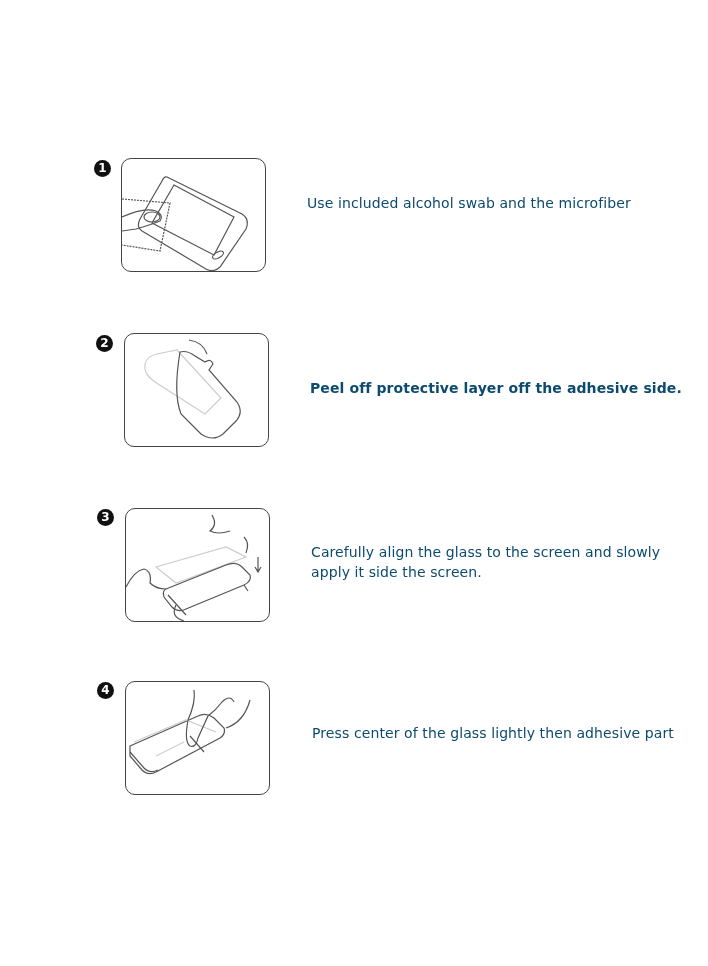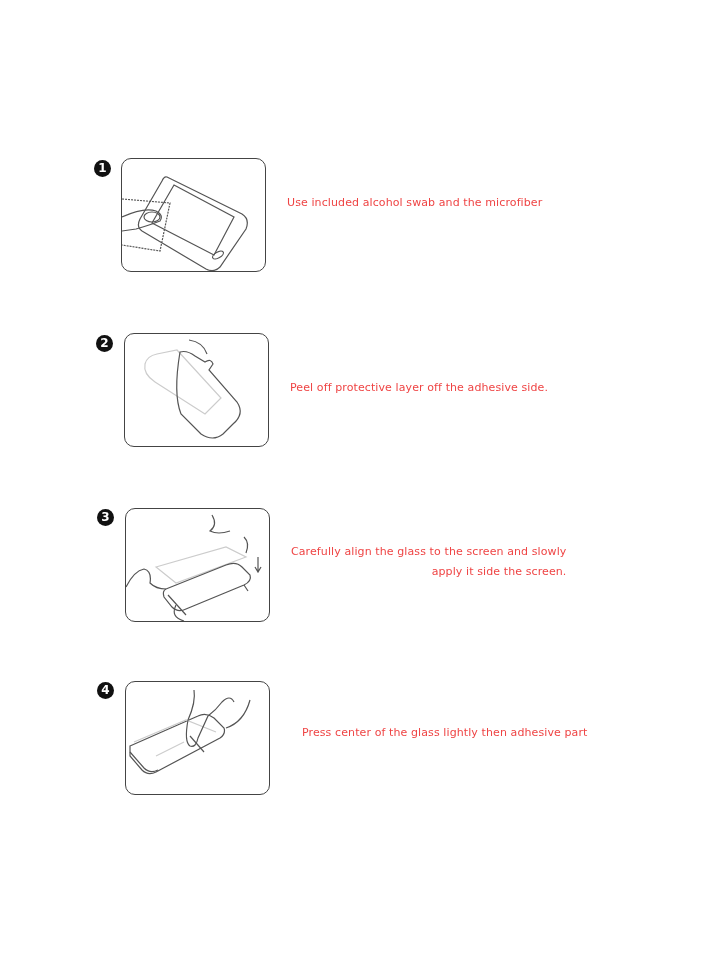--- a/index.html
+++ b/index.html
@@ -1,21 +1,21 @@
 <!DOCTYPE html>
 <html><head>
 <meta charset="utf-8">
 <style>
   html, body { margin:0; padding:0; background:#ffffff; }
   body { width:708px; height:966px; position:relative; overflow:hidden; font-family:"DejaVu Sans", sans-serif; color:#3a3a3a; }
   .step { position:absolute; left:0; width:708px; }
   .badge { position:absolute; width:17px; height:17px; border-radius:50%; background:#111; color:#fff; font-size:12px; font-weight:bold; line-height:17px; text-align:center; font-family:"DejaVu Sans", sans-serif; }
   .frame { position:absolute; width:143px; height:112px; border:1.5px solid #444; border-radius:10px; background:#fff; overflow:hidden; }
   .frame svg { width:100%; height:100%; display:block; }
-  .text { position:absolute; font-size:11px; line-height:20px; color:#ef4444; letter-spacing:0.1px; }
+  .text { position:absolute; font-size:14px; line-height:20px; color:#0c4a6e; letter-spacing:0.1px;margin-left:20px; }
 </style>
 </head>
 <body>
 
 <div class="step" style="top:0;">
   <div class="badge" style="left:94px; top:160px;">1</div>
   <div class="frame" style="left:121px; top:158px;">
     <svg viewBox="0 0 143 112">
       <g fill="none" stroke="#555" stroke-width="1.2">
         <path d="M45 18 L120 55 Q128 60 124 70 L98 108 Q92 114 84 110 L20 72 Q14 68 18 60 L40 22 Q42 17 45 18 Z"></path>
@@ -36,58 +36,58 @@
   <div class="badge" style="left:96px; top:335px;">2</div>
   <div class="frame" style="left:124px; top:333px;">
     <svg viewBox="0 0 143 112">
       <g fill="none" stroke-width="1.2">
         <path d="M20 30 Q22 22 32 20 L52 16 L96 64 L80 80 L30 48 Q18 40 20 30 Z" stroke="#ccc"></path>
         <path d="M55 18 Q62 16 70 22 L80 28 Q86 24 88 30 L84 36 L112 68 Q120 80 108 90 L98 100 Q88 108 76 100 L56 80 Q48 60 55 18 Z" stroke="#555"></path>
         <path d="M64 6 Q78 8 82 20" stroke="#555"></path>
       </g>
     </svg>
   </div>
-  <div class="text" style="left:290px; top:378px;">
+  <div class="text" style="left:290px; top:378px;font-weight:bold;">
     <div>Peel off protective layer off the adhesive side.</div>
   </div>
 </div>
 
 <div class="step" style="top:0;">
   <div class="badge" style="left:97px; top:509px;">3</div>
   <div class="frame" style="left:125px; top:508px;">
     <svg viewBox="0 0 143 112">
       <g fill="none" stroke-width="1.2">
         <path d="M30 58 L100 38 L120 48 L50 74 Z" stroke="#ccc"></path>
         <path d="M40 80 L100 56 Q110 52 116 58 L124 66 Q126 72 118 76 L60 100 Q52 104 46 98 L38 88 Q36 82 40 80 Z" stroke="#555"></path>
         <path d="M42 86 L60 106 M118 76 L122 82" stroke="#555"></path>
         <path d="M0 78 Q8 62 18 60 Q26 62 24 74 Q30 80 40 80" stroke="#555"></path>
         <path d="M86 6 Q92 16 84 22 Q92 26 104 22" stroke="#555"></path>
         <path d="M118 28 Q124 34 120 44" stroke="#555"></path>
         <path d="M132 48 L132 62 M129 58 L132 63 L135 58" stroke="#555"></path>
         <path d="M50 96 Q44 108 58 112" stroke="#555"></path>
       </g>
     </svg>
   </div>
-  <div class="text" style="left:291px; top:542px;text-align:right;">
+  <div class="text" style="left:291px; top:542px;">
     <div>Carefully align the glass to the screen and slowly</div>
     <div>apply it side the screen.</div>
   </div>
 </div>
 
 <div class="step" style="top:0;">
   <div class="badge" style="left:97px; top:682px;">4</div>
   <div class="frame" style="left:125px; top:681px;">
     <svg viewBox="0 0 143 112">
       <g fill="none" stroke-width="1.2">
         <path d="M4 64 L72 34 Q80 30 88 36 L98 46 Q100 52 94 56 L30 90 Q22 94 16 88 L4 74 Z" stroke="#555"></path>
         <path d="M4 70 L18 86 Q24 92 32 88" stroke="#555"></path>
         <path d="M8 60 L60 38 L90 50" stroke="#ccc"></path>
         <path d="M30 74 L58 60" stroke="#ccc"></path>
         <path d="M64 54 L78 70" stroke="#555"></path>
         <path d="M68 8 Q70 20 62 38 Q58 60 64 64 Q70 66 72 56 L82 34 Q90 28 96 20 Q104 12 108 20" stroke="#555"></path>
         <path d="M124 18 Q118 40 100 46" stroke="#555"></path>
       </g>
     </svg>
   </div>
-  <div class="text" style="left:302px; top:723px;">
+  <div class="text" style="left:292px; top:723px;">
     <div>Press center of the glass lightly then adhesive part</div>
   </div>
 </div>
 
 </body></html>

